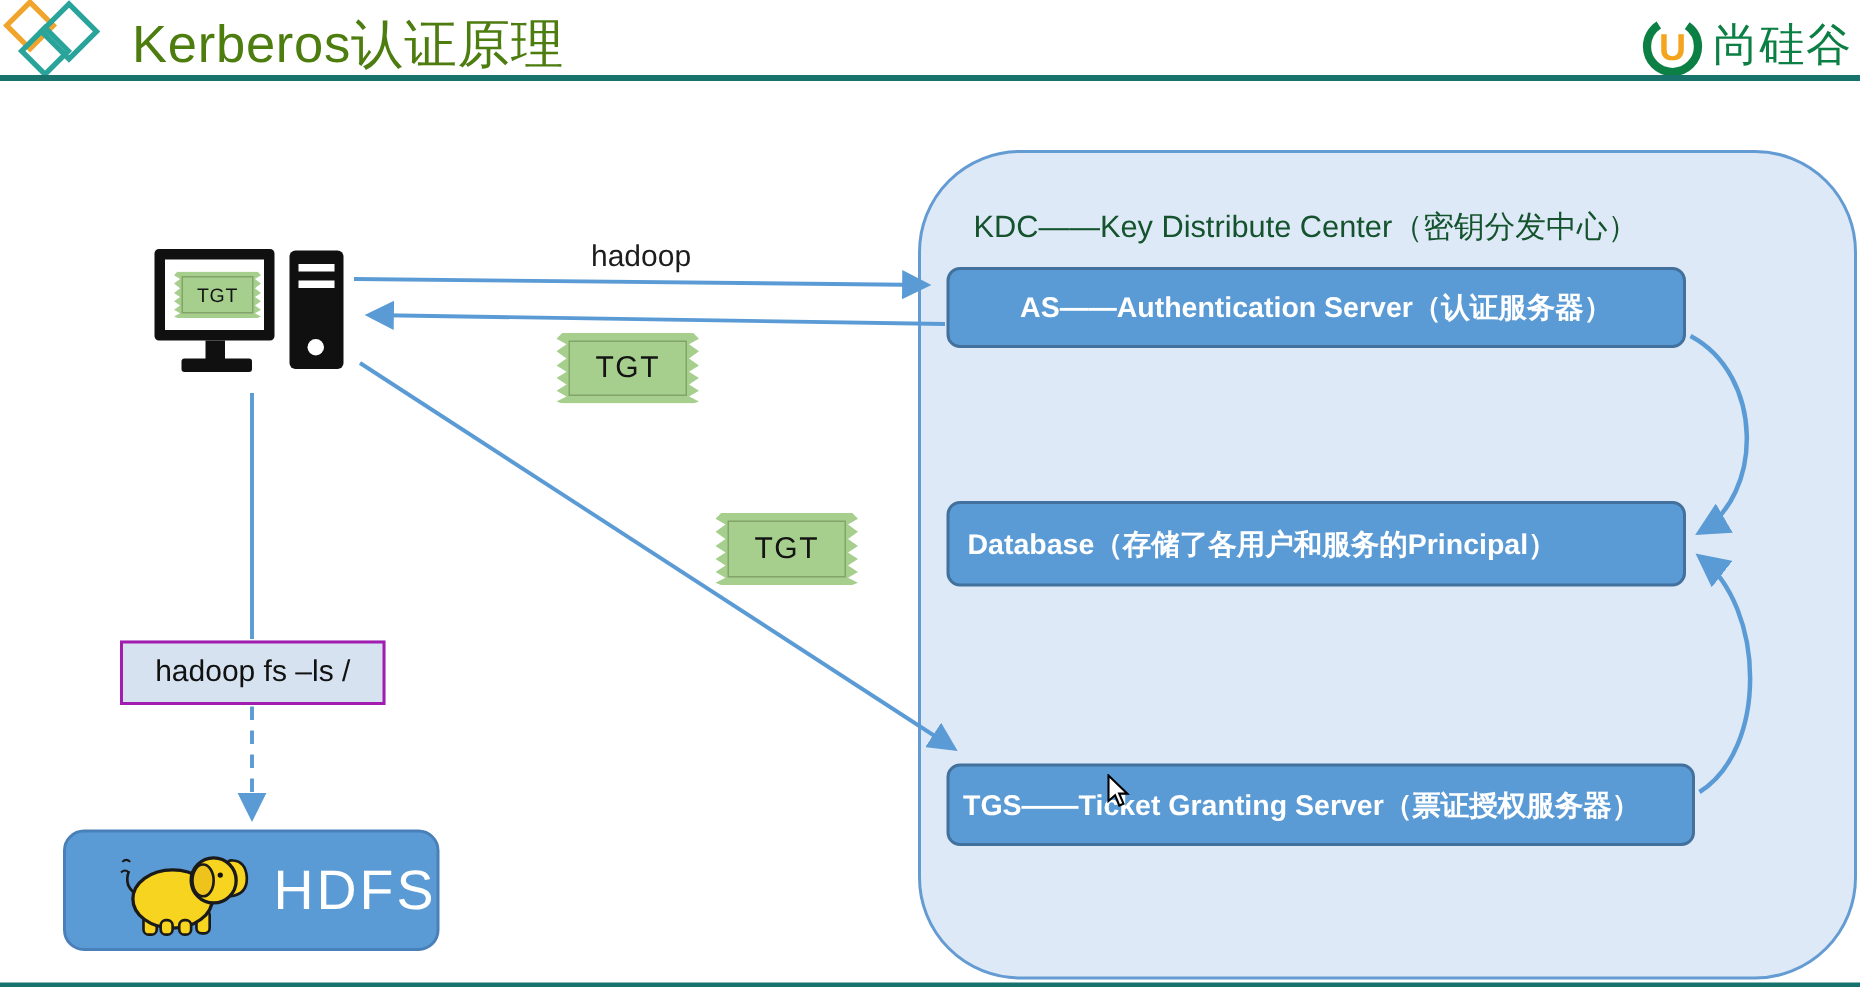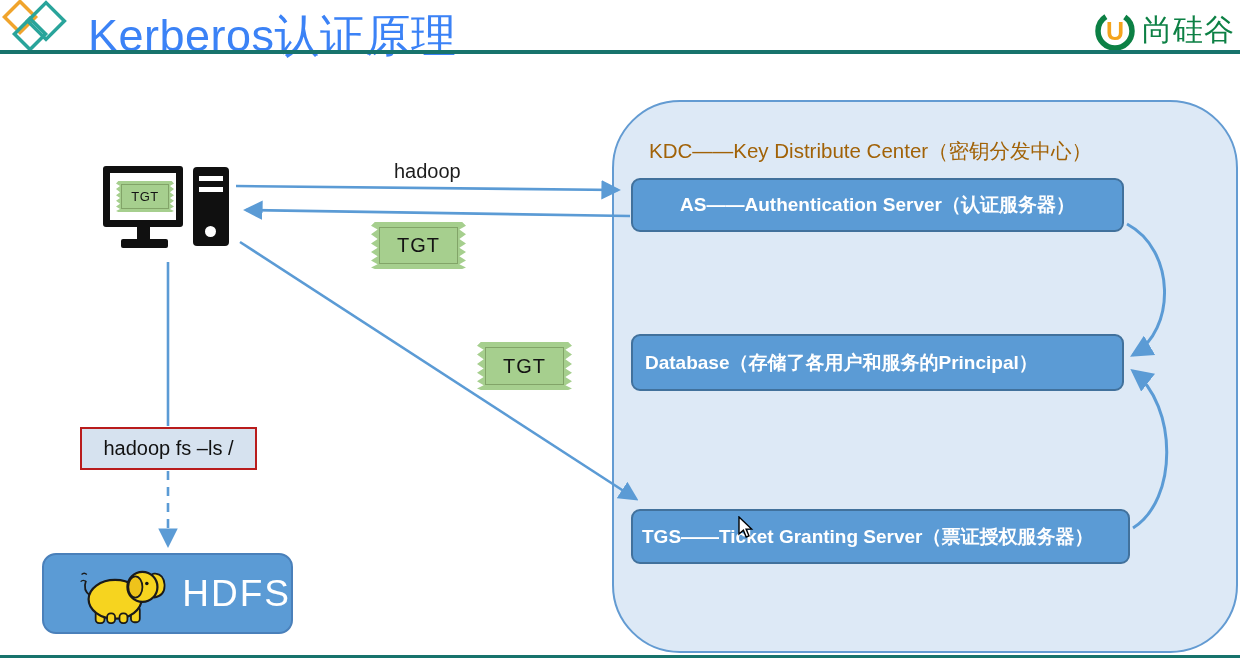--- a/index.html
+++ b/index.html
@@ -4,32 +4,32 @@
 <style>
   html,body{margin:0;padding:0;background:#ffffff;}
   .stage{
     position:relative;width:1240px;height:658px;background:#ffffff;overflow:hidden;
     font-family:"Liberation Sans","DejaVu Sans",sans-serif;
   }
   
   .diamonds{position:absolute;left:2px;top:0;}
   .page-title{
     position:absolute;left:88px;top:6px;margin:0;
-    font-size:45px;font-weight:400;color:#3b82f6;letter-spacing:.5px;white-space:nowrap;
+    font-size:35px;font-weight:400;color:#4d7c0f;letter-spacing:.5px;white-space:nowrap;
   }
   .brand{position:absolute;left:1092px;top:8px;display:flex;align-items:center;}
   .brand-text{font-size:30px;font-weight:400;color:#0c8044;letter-spacing:1px;white-space:nowrap;margin-left:4px;}
   .rule-top{position:absolute;left:0;top:50px;width:1240px;height:4px;background:#17736c;}
   .rule-bottom{position:absolute;left:0;bottom:0;width:1240px;height:3px;background:#17736c;}
   
   .kdc{
     position:absolute;left:612px;top:100px;width:626px;height:553px;
     background:#dde9f6;border:2px solid #639bd2;border-radius:68px;box-sizing:border-box;z-index:1;
   }
-  .kdc-title{position:absolute;left:649px;top:137px;font-size:20.5px;color:#a16207;z-index:2;white-space:nowrap;}
+  .kdc-title{position:absolute;left:649px;top:137px;font-size:20.5px;color:#14532d;z-index:2;white-space:nowrap;}
   .srv{
     position:absolute;background:#5b9bd5;border:2px solid #41719c;border-radius:9px;
     box-sizing:border-box;color:#ffffff;font-size:19px;display:flex;align-items:center;
     z-index:2;white-space:nowrap;font-weight:bold;
   }
   .srv-as{left:631px;top:178px;width:493px;height:54px;justify-content:center;}
   .srv-db{left:631px;top:334px;width:493px;height:57px;padding-left:12px;}
   .srv-tgs{left:631px;top:509px;width:499px;height:55px;padding-left:9px;}
   
   .monitor{position:absolute;left:103px;top:166px;width:80px;height:61px;border:7px solid #101010;border-radius:3px;background:#fff;box-sizing:border-box;z-index:2;}
@@ -50,21 +50,21 @@
   }
   .ticket-screen{left:116px;top:181px;width:58px;height:31px;}
   .ticket-screen .inner{font-size:13px;letter-spacing:.5px;left:5px;right:5px;top:3px;bottom:3px;}
   .ticket-mid{left:371px;top:222px;width:95px;height:47px;}
   .ticket-low{left:477px;top:342px;width:95px;height:48px;}
   .ticket-mid .inner,.ticket-low .inner{font-size:20px;letter-spacing:1px;}
   
   .kinit{position:absolute;left:394px;top:160px;font-size:20px;color:#1d1d1d;z-index:2;}
   .cmd-box{
     position:absolute;left:80px;top:427px;width:177px;height:43px;background:#d6e2ef;
-    border:2px solid #b91c1c;box-sizing:border-box;display:flex;align-items:center;justify-content:center;
+    border:2px solid #a21caf;box-sizing:border-box;display:flex;align-items:center;justify-content:center;
     font-size:20px;color:#111;z-index:2;white-space:nowrap;
   }
   .hdfs-box{
     position:absolute;left:42px;top:553px;width:251px;height:81px;background:#5b9bd5;
     border:2px solid #4a80ba;border-radius:14px;box-sizing:border-box;display:flex;align-items:center;
     padding-left:34px;z-index:2;
   }
   .hdfs-label{color:#ffffff;font-size:37px;letter-spacing:2px;margin-left:16px;}
   
   .connectors{position:absolute;left:0;top:0;width:1240px;height:658px;z-index:3;pointer-events:none;}

